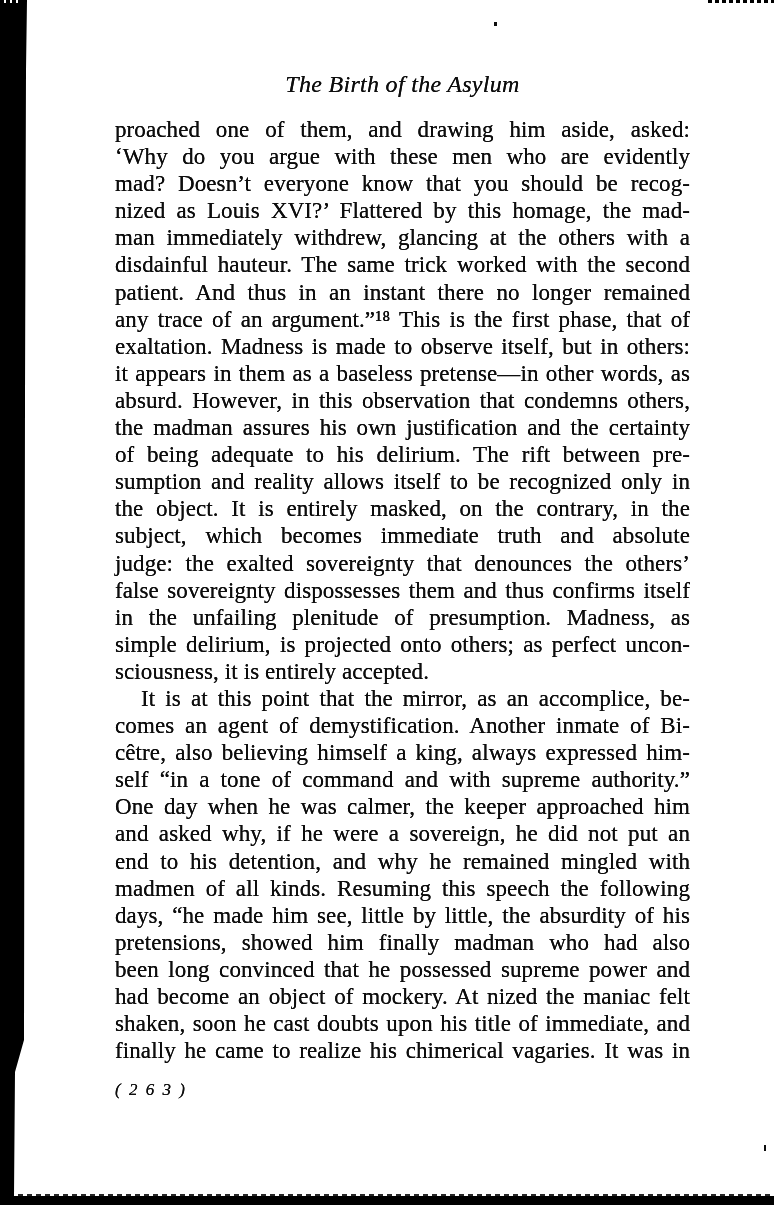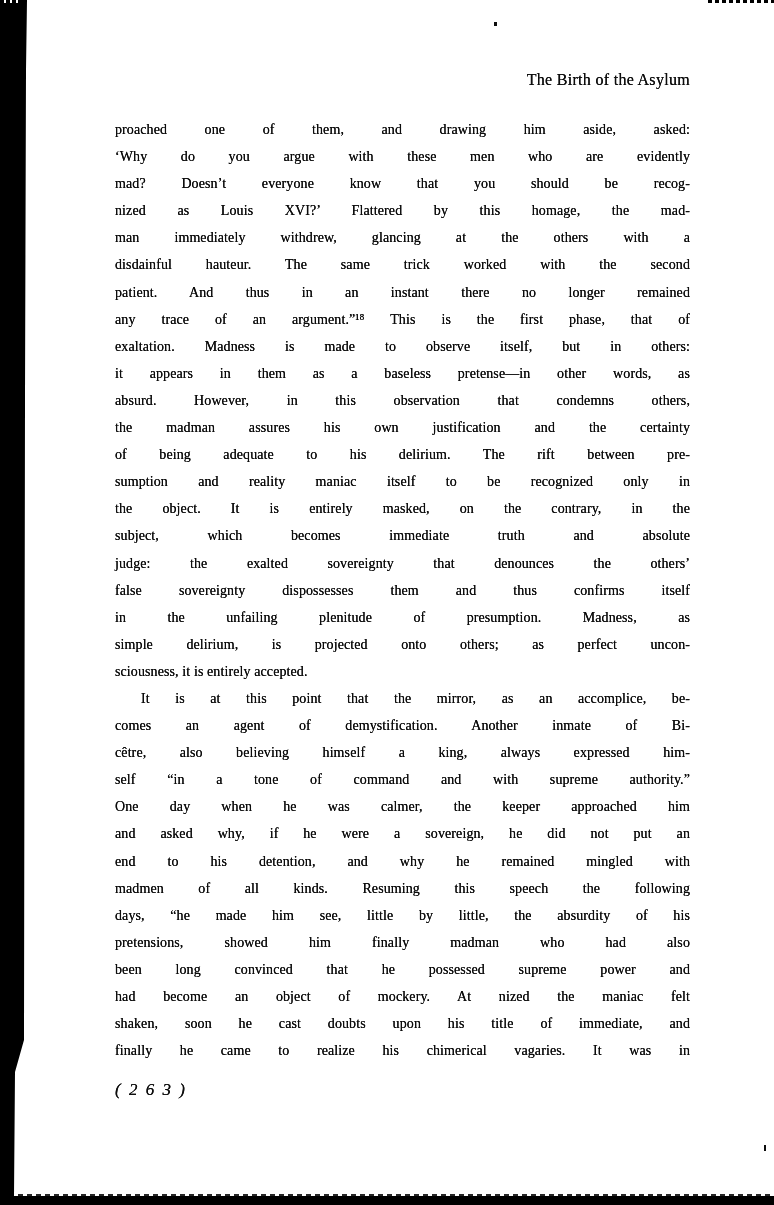--- a/index.html
+++ b/index.html
@@ -52,32 +52,33 @@
   }
 
   .speck { position: absolute; background: var(--ink, #111); }
   .speck-a { left: 494px; top: 22px; width: 3px; height: 4px; }
   .speck-b { left: 764px; top: 1145px; width: 2px; height: 6px; }
 
   .running-header {
     position: absolute;
     left: 115px; top: 71px;
     width: 575px;
-    text-align: right;
-    font-size: 16px;
+    text-align: center;
+    font-style: italic;
+    font-size: 24px;
     letter-spacing: .3px;
     text-shadow: 0 0 .5px currentColor;
     white-space: nowrap;
   }
 
   .body-text {
     position: absolute;
     left: 115px; top: 116px;
     width: 575px;
-    font-size: 14px;
+    font-size: 23px;
     line-height: 27.1px;
     text-shadow: 0 0 .45px currentColor;
     letter-spacing: .1px;
   }
   .body-text .line {
     text-align: justify;
     text-align-last: justify;
     white-space: normal;
   }
   .body-text .line.para-end { text-align-last: left; }
@@ -113,21 +114,21 @@
       <div class="line">nized as Louis XVI?’ Flattered by this homage, the mad-</div>
       <div class="line">man immediately withdrew, glancing at the others with a</div>
       <div class="line">disdainful hauteur. The same trick worked with the second</div>
       <div class="line">patient. And thus in an instant there no longer remained</div>
       <div class="line">any trace of an argument.”¹⁸ This is the first phase, that of</div>
       <div class="line">exaltation. Madness is made to observe itself, but in others:</div>
       <div class="line">it appears in them as a baseless pretense—in other words, as</div>
       <div class="line">absurd. However, in this observation that condemns others,</div>
       <div class="line">the madman assures his own justification and the certainty</div>
       <div class="line">of being adequate to his delirium. The rift between pre-</div>
-      <div class="line">sumption and reality maniac itself to be recognized only in</div>
+      <div class="line">sumption and reality allows itself to be recognized only in</div>
       <div class="line">the object. It is entirely masked, on the contrary, in the</div>
       <div class="line">subject, which becomes immediate truth and absolute</div>
       <div class="line">judge: the exalted sovereignty that denounces the others’</div>
       <div class="line">false sovereignty dispossesses them and thus confirms itself</div>
       <div class="line">in the unfailing plenitude of presumption. Madness, as</div>
       <div class="line">simple delirium, is projected onto others; as perfect uncon-</div>
       <div class="line para-end">sciousness, it is entirely accepted.</div>
       <div class="line indent">It is at this point that the mirror, as an accomplice, be-</div>
       <div class="line">comes an agent of demystification. Another inmate of Bi-</div>
       <div class="line">cêtre, also believing himself a king, always expressed him-</div>

